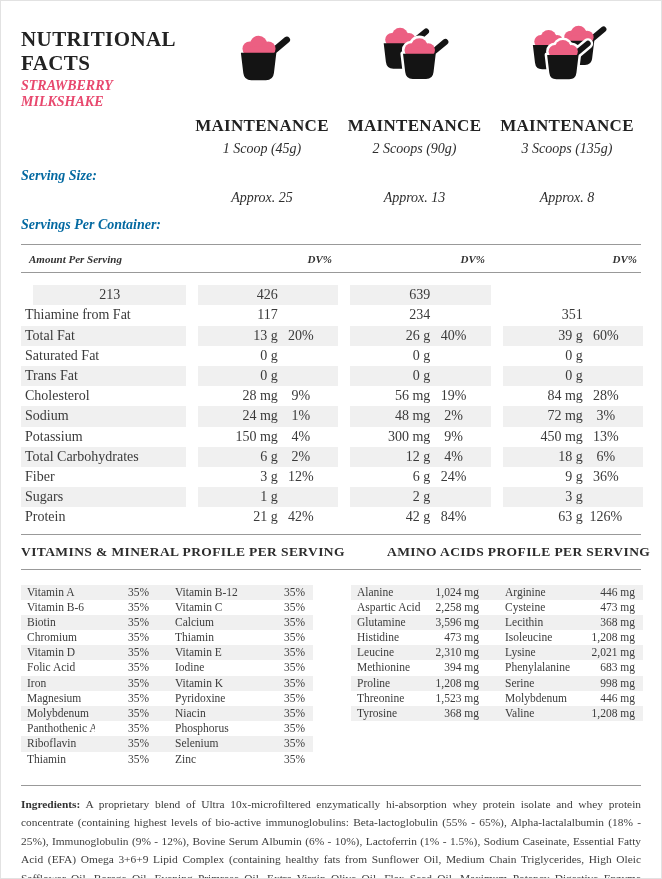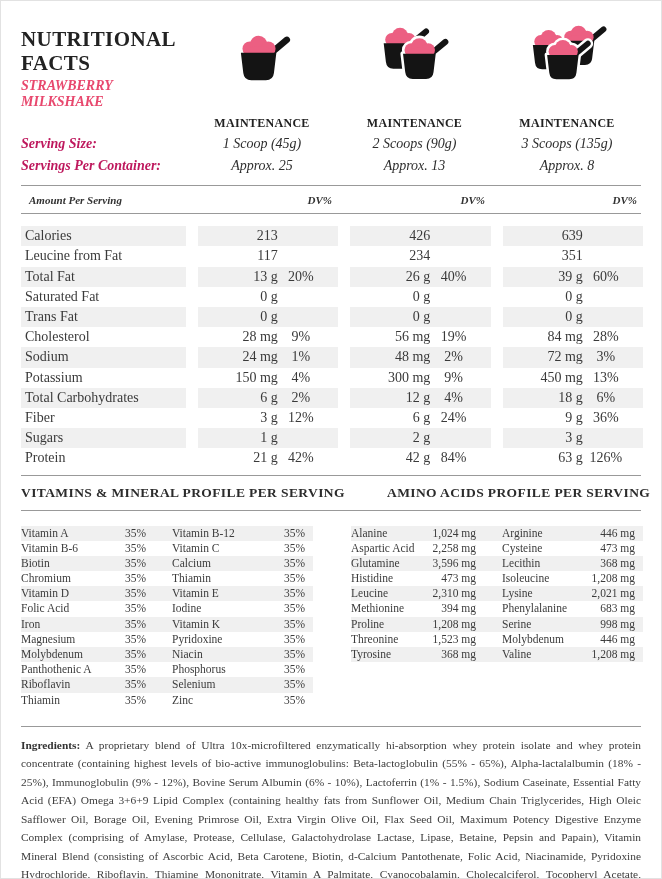--- a/index.html
+++ b/index.html
@@ -11,22 +11,22 @@
   }
   .content{padding:14px 20px 0 20px;}
 
   
   .grid4{display:grid;grid-template-columns:165px 152px 153px 152px;}
 
   
   .brand-title{font-size:21px;font-weight:700;letter-spacing:.4px;color:#222;line-height:1.15;padding-top:12px;}
   .brand-sub{font-size:14px;font-weight:700;font-style:italic;color:#e8486e;margin-top:3px;}
   .icon-cell{display:flex;align-items:flex-end;justify-content:center;height:70px;}
-  .maint{font-size:12px;font-weight:700;letter-spacing:.3px;color:#222;text-align:center;padding:6px 0 2px 0;}
-  .srv-label{font-size:14px;font-weight:700;font-style:italic;color:#be185d;line-height:22px;}
+  .maint{font-size:17px;font-weight:700;letter-spacing:.3px;color:#222;text-align:center;padding:6px 0 2px 0;}
+  .srv-label{font-size:14px;font-weight:700;font-style:italic;color:#0369a1;line-height:22px;margin-top:27px;}
   .srv-val{font-size:14px;font-style:italic;color:#2e2e2e;text-align:center;line-height:22px;}
 
   .rule{border-top:1px solid #999;margin-top:8px;}
   .rule2{border-top:1px solid #999;}
 
   
   .aps-row{margin-top:1px;margin-left:8px;}
   .aps-label{font-size:11px;font-weight:700;font-style:italic;color:#333;line-height:26px;}
   .aps-dv{font-size:11px;font-weight:700;font-style:italic;color:#333;line-height:26px;text-align:right;padding-right:14px;}
 
@@ -40,21 +40,21 @@
   .amt{flex:0 0 57%;text-align:right;}
   .dvv{flex:1;text-align:center;padding-right:14px;}
 
   
   .sec-titles{display:grid;grid-template-columns:292px 292px;column-gap:38px;}
   .sec-title{font-size:13.5px;font-weight:600;letter-spacing:.4px;color:#2c2c2c;line-height:34px;white-space:nowrap;}
   .sec-title.right{padding-left:36px;}
   .profiles{display:grid;grid-template-columns:292px 292px;column-gap:38px;margin-top:15px;align-items:start;}
   .prow{display:flex;height:15.2px;line-height:15.2px;font-size:11.5px;color:#3c3c3c;}
   .pcol .prow:nth-child(odd){background:#f0f0f0;}
-  .pname{flex:1;padding-left:0;white-space:nowrap;overflow:hidden;}
+  .pname{flex:1;padding-left:6px;white-space:nowrap;overflow:hidden;}
   .pval{flex:0 0 54px;text-align:right;padding-right:10px;}
   .pval.wide{flex:0 0 62px;padding-right:8px;}
   .pname.second{padding-left:16px;}
 
   
   .ingredients{margin-top:9px;font-size:11.4px;line-height:1.62;color:#3c3c3c;text-align:justify;}
   .ingredients b{color:#333;}
 </style>
 </head>
 <body>
@@ -165,37 +165,36 @@
       <div class="aps-label">Amount Per Serving</div>
       <div class="aps-dv">DV%</div>
       <div class="aps-dv">DV%</div>
       <div class="aps-dv">DV%</div>
     </div>
 
     <div class="rule2"></div>
 
     <div class="ntable" id="nutrient-table">
   <div class="nrow">
-    <div class="cell lbl">Calories</div>
     <div class="cell band">
             <span class="amt">213</span>
             <span class="dvv"></span>
           </div>
     <div class="cell band">
             <span class="amt">426</span>
             <span class="dvv"></span>
           </div>
     <div class="cell band">
             <span class="amt">639</span>
             <span class="dvv"></span>
           </div>
   </div>
 
   <div class="nrow">
-    <div class="cell lbl">Leucine from Fat</div>
+    <div class="cell lbl">Thiamine from Fat</div>
     <div class="cell band">
             <span class="amt">117</span>
             <span class="dvv"></span>
           </div>
     <div class="cell band">
             <span class="amt">234</span>
             <span class="dvv"></span>
           </div>
     <div class="cell band">
             <span class="amt">351</span>

